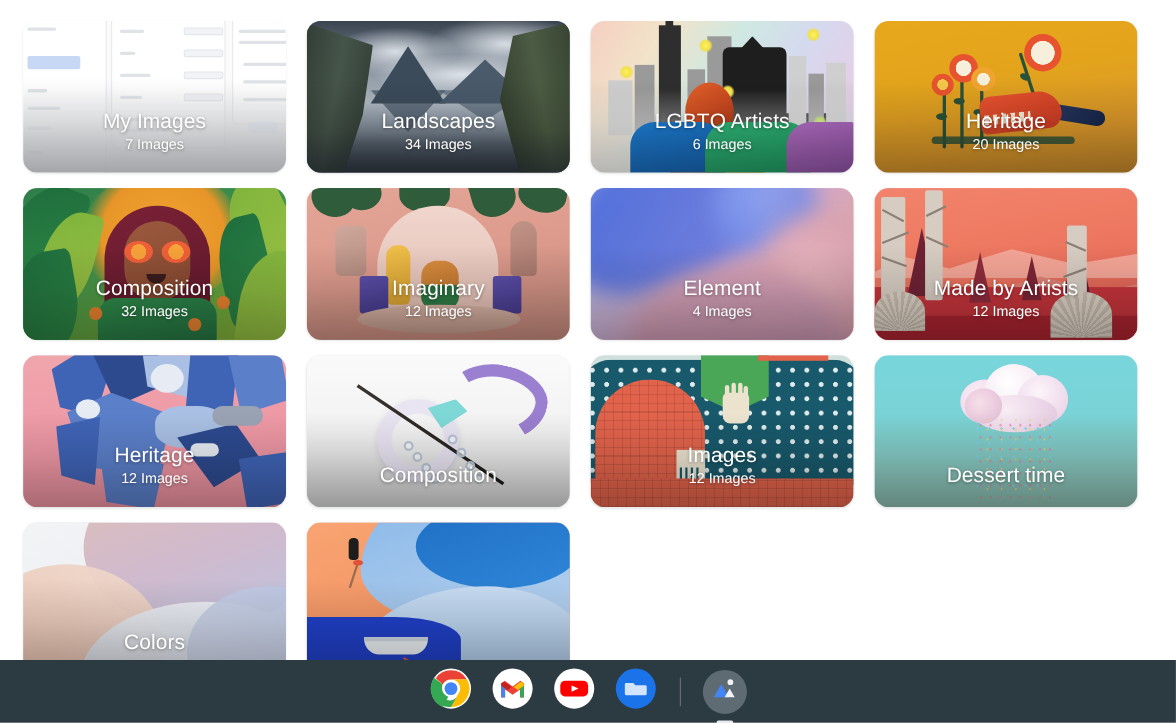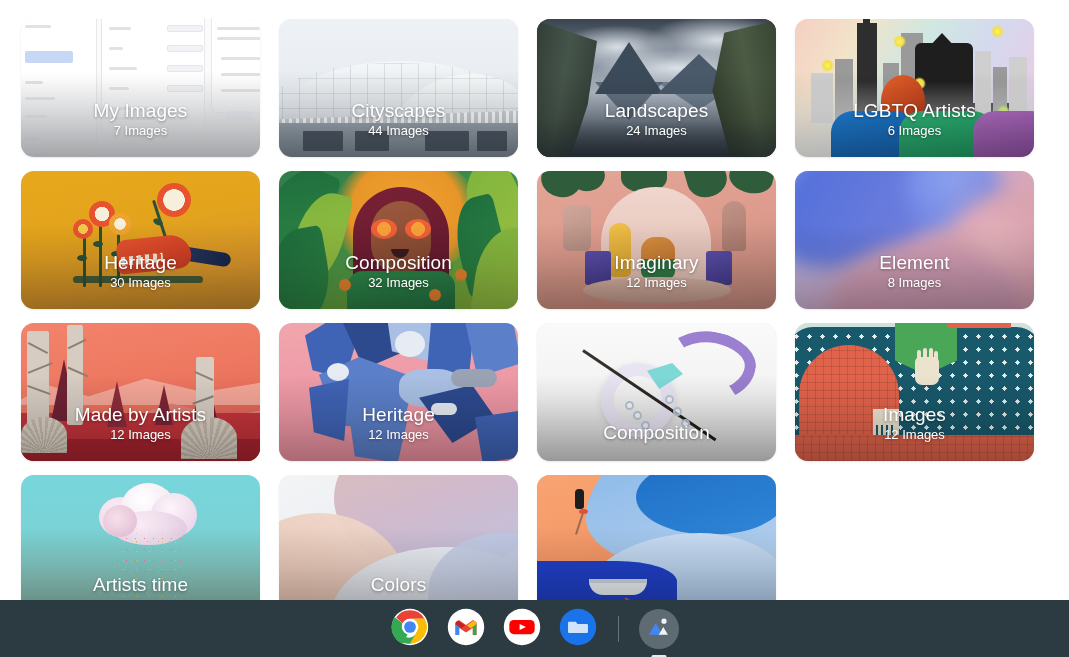--- a/index.html
+++ b/index.html
@@ -625,59 +625,40 @@
         <div class="ln" style="left:4px;top:134px;width:26px;"></div>
         <div class="wash"></div>
       </div>
       <div class="album-scrim"></div>
       <div class="album-label">
         <span class="album-title">My Images</span>
         <span class="album-count">7 Images</span>
       </div>
     </div>
 
-    <div class="album-card">
-      <div class="album-art art-city">
-        <div class="sky"></div>
-        <div class="bldg"></div>
-        <div class="bldg2"></div>
-        <div class="glassgrid"></div>
-        <div class="louvres"></div>
-        <div class="base"></div>
-        <div class="win" style="left:24px;width:40px;"></div>
-        <div class="win" style="left:76px;width:34px;"></div>
-        <div class="win" style="left:146px;width:44px;"></div>
-        <div class="win" style="left:198px;width:30px;"></div>
-      </div>
-      <div class="album-scrim"></div>
-      <div class="album-label">
-        <span class="album-title">Cityscapes</span>
-        <span class="album-count">44 Images</span>
-      </div>
-    </div>
 
     <div class="album-card">
       <div class="album-art art-land">
         <div class="lsky"></div>
         <div class="cloud" style="left:20px;top:6px;width:120px;height:44px;"></div>
         <div class="cloud" style="left:110px;top:-4px;width:140px;height:50px;"></div>
         <div class="cloud" style="left:60px;top:30px;width:160px;height:38px;"></div>
         <div class="water"></div>
         <div style="position:absolute;left:58px;bottom:46%;width:0;height:0;border-left:34px solid transparent;border-right:34px solid transparent;border-bottom:52px solid #3c4b5a;"></div>
         <div style="position:absolute;left:120px;bottom:46%;width:0;height:0;border-left:42px solid transparent;border-right:42px solid transparent;border-bottom:40px solid #4a5a6b;"></div>
         <div style="position:absolute;left:58px;top:46%;width:0;height:0;border-left:34px solid transparent;border-right:34px solid transparent;border-top:38px solid rgba(60,75,90,0.65);"></div>
         <div style="position:absolute;left:120px;top:46%;width:0;height:0;border-left:42px solid transparent;border-right:42px solid transparent;border-top:28px solid rgba(74,90,107,0.6);"></div>
         <div class="cliffL"></div>
         <div class="cliffR"></div>
         <div class="refl"></div>
       </div>
       <div class="album-scrim"></div>
       <div class="album-label">
         <span class="album-title">Landscapes</span>
-        <span class="album-count">24 Images</span>
+        <span class="album-count">34 Images</span>
       </div>
     </div>
 
     <div class="album-card">
       <div class="album-art art-lgbtq">
         <div class="tw light" style="left:16px;top:54px;width:22px;bottom:34px;"></div>
         <div class="tw" style="left:40px;top:40px;width:18px;bottom:34px;"></div>
         <div class="tw dark" style="left:62px;top:4px;width:20px;bottom:34px;"></div>
         <div class="tw dark" style="left:68px;top:-2px;width:7px;height:14px;"></div>
         <div class="tw" style="left:88px;top:44px;width:16px;bottom:34px;"></div>
@@ -725,21 +706,21 @@
         <div class="leaf" style="left:146px;top:38px;transform:rotate(-20deg);"></div>
         <div class="bloom" style="left:136px;top:12px;width:34px;height:34px;background:radial-gradient(circle,#f6efdb 0 44%,#e8532f 46% 100%);"></div>
         <div class="tail"></div>
         <div class="bird"></div>
         <div class="birdband"></div>
         <div class="ground"></div>
       </div>
       <div class="album-scrim"></div>
       <div class="album-label">
         <span class="album-title">Heritage</span>
-        <span class="album-count">30 Images</span>
+        <span class="album-count">20 Images</span>
       </div>
     </div>
 
     <div class="album-card">
       <div class="album-art art-together">
         <div class="sun"></div>
         <div class="lf" style="left:-14px;top:-6px;width:60px;height:104px;transform:rotate(22deg);"></div>
         <div class="lf light" style="left:16px;top:20px;width:48px;height:96px;transform:rotate(14deg);"></div>
         <div class="lf" style="left:-6px;top:58px;width:56px;height:92px;transform:rotate(-10deg);"></div>
         <div class="lf light" style="right:-10px;top:-10px;width:58px;height:108px;transform:rotate(-26deg);"></div>
@@ -791,21 +772,21 @@
     <div class="album-card">
       <div class="album-art art-element">
         <div class="blob b1"></div>
         <div class="blob b2"></div>
         <div class="blob b3"></div>
         <div class="blob b4"></div>
       </div>
       <div class="album-scrim"></div>
       <div class="album-label">
         <span class="album-title">Element</span>
-        <span class="album-count">8 Images</span>
+        <span class="album-count">4 Images</span>
       </div>
     </div>
 
     <div class="album-card">
       <div class="album-art art-canvas">
         <div class="ridge r1"></div>
         <div class="ridge r2"></div>
         <div class="floor"></div>
         <div class="floor2"></div>
         <div class="tree" style="left:30px;bottom:40px;"></div>
@@ -911,21 +892,21 @@
           <div class="puff" style="left:0;top:14px;width:44px;height:40px;background:radial-gradient(circle at 40% 35%,#fbeef6,#e9cfe6);"></div>
           <div class="puff" style="left:22px;top:0;width:54px;height:50px;background:radial-gradient(circle at 40% 32%,#ffffff,#efdcec);"></div>
           <div class="puff" style="left:52px;top:10px;width:46px;height:44px;background:radial-gradient(circle at 42% 34%,#fdf4fa,#e6cde4);"></div>
           <div class="puff" style="left:12px;top:28px;width:76px;height:34px;background:radial-gradient(circle at 40% 40%,#f8ecf5,#e3c9e0);"></div>
           <div class="puff" style="left:4px;top:22px;width:34px;height:32px;background:radial-gradient(circle at 40% 40%,#f6dfe9,#e0b9d3);"></div>
         </div>
         <div class="sprinkles"></div>
       </div>
       <div class="album-scrim"></div>
       <div class="album-label">
-        <span class="album-title">Artists time</span>
+        <span class="album-title">Dessert time</span>
         <span class="album-count"></span>
       </div>
     </div>
 
     <div class="album-card">
       <div class="album-art art-colors">
         <div class="cb c1"></div>
         <div class="cb c2"></div>
         <div class="cb c3"></div>
         <div class="cb c4"></div>

